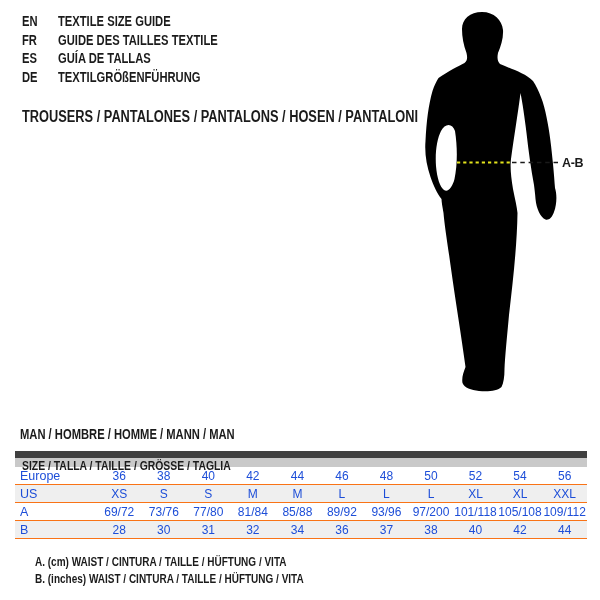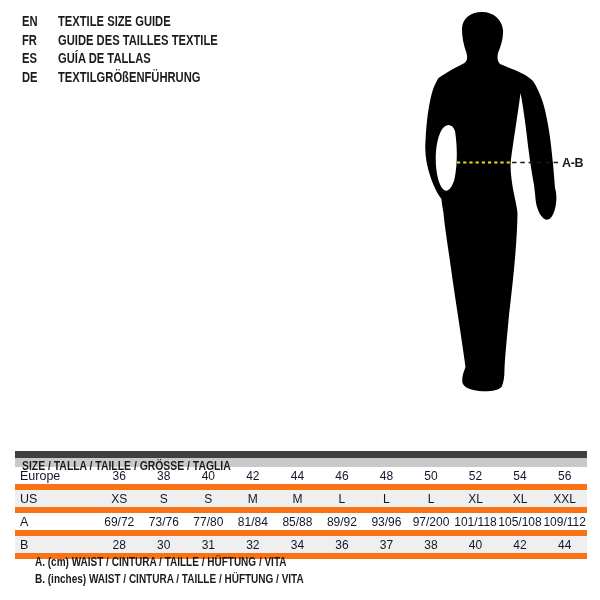--- a/index.html
+++ b/index.html
@@ -26,21 +26,21 @@
 
   .table-wrap { position:absolute; left:15px; top:451px; width:572px; }
   .table-header {
     height:16px; line-height:16px; background:var(--header-bg,#c9c9c9);
     border-top:7px solid #404040; padding-left:7px; box-sizing:border-box;
     font-size:13px; font-weight:600;
   }
   table.size-grid { border-collapse:collapse; width:572px; table-layout:fixed; }
   table.size-grid td {
     height:17px; padding:0; font-size:12px; text-align:center;
-    border-bottom:6px solid #f97316; color:#0f172a;
+    border-bottom:1px solid #f97316; color:#1d4ed8;
   }
   table.size-grid td.row-label { width:77px; text-align:left; padding-left:5px; font-size:12.5px; }
   table.size-grid tr.alt td { background:var(--alt-row-bg,#efefef); }
 
   .footnotes { position:absolute; left:19px; top:554px;margin-left:16px; }
   .footnote { display:block; transform:scaleX(0.8); transform-origin:0 50%; white-space:nowrap;
               font-size:12.5px; font-weight:700; line-height:17px; }
 </style>
 </head>
 <body>
@@ -59,20 +59,23 @@
     <div class="lang-row">
       <span class="lang-code"><span class="cond">ES</span></span>
       <span class="cond">GUÍA DE TALLAS</span>
     </div>
     <div class="lang-row">
       <span class="lang-code"><span class="cond">DE</span></span>
       <span class="cond">TEXTILGRÖßENFÜHRUNG</span>
     </div>
   </div>
 
+  <div class="category-title">
+    <span class="cond">TROUSERS / PANTALONES / PANTALONS / HOSEN / PANTALONI</span>
+  </div>
 
   <svg class="figure" viewBox="0 0 200 400" xmlns="http://www.w3.org/2000/svg">
     <path fill="#000000" fill-rule="evenodd" d="
       M 82 12
       C 94 12 102 20 103 30
       C 103.5 38 101 46 98 53
       C 97 58 97.5 61 100 64
       C 111 69 125 73 133 81
       C 139 90 144 103 146.5 117
       C 149.5 131 151.5 148 153 164
@@ -109,20 +112,23 @@
       C 52.5 187 48 193 44 190
       C 40 187 37 178 36 166
       C 35 152 37 139 41 131
       C 45 123 52.5 123 55 131
       Z"></path>
     <line x1="57" y1="162.5" x2="110" y2="162.5" stroke-width="2.2" stroke-dasharray="3.2 3" stroke="#e3e31c"></line>
     <line x1="112" y1="162.5" x2="159" y2="162.5" stroke-width="1.6" stroke-dasharray="4.5 3.8" stroke="#1a1a1a"></line>
     <text x="162" y="167">A-B</text>
   </svg>
 
+  <div class="section-title">
+    <span class="cond">MAN / HOMBRE / HOMME / MANN / MAN</span>
+  </div>
 
   <div class="table-wrap">
     <div class="table-header">
       <span class="cond">SIZE / TALLA / TAILLE / GRÖSSE / TAGLIA</span>
     </div>
     <table class="size-grid">
       <tbody>
           <tr>
             <td class="row-label">Europe</td>
             <td>36</td>

